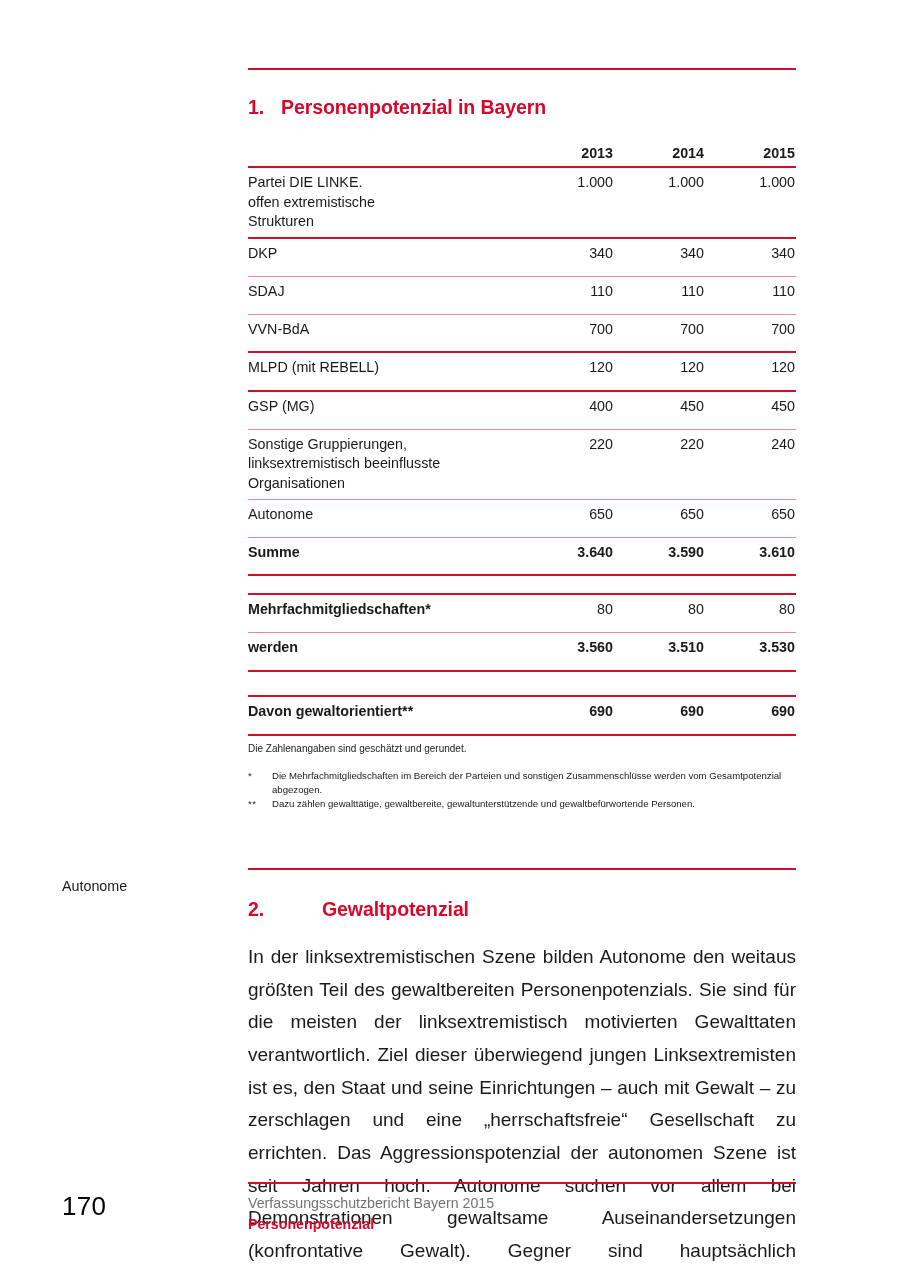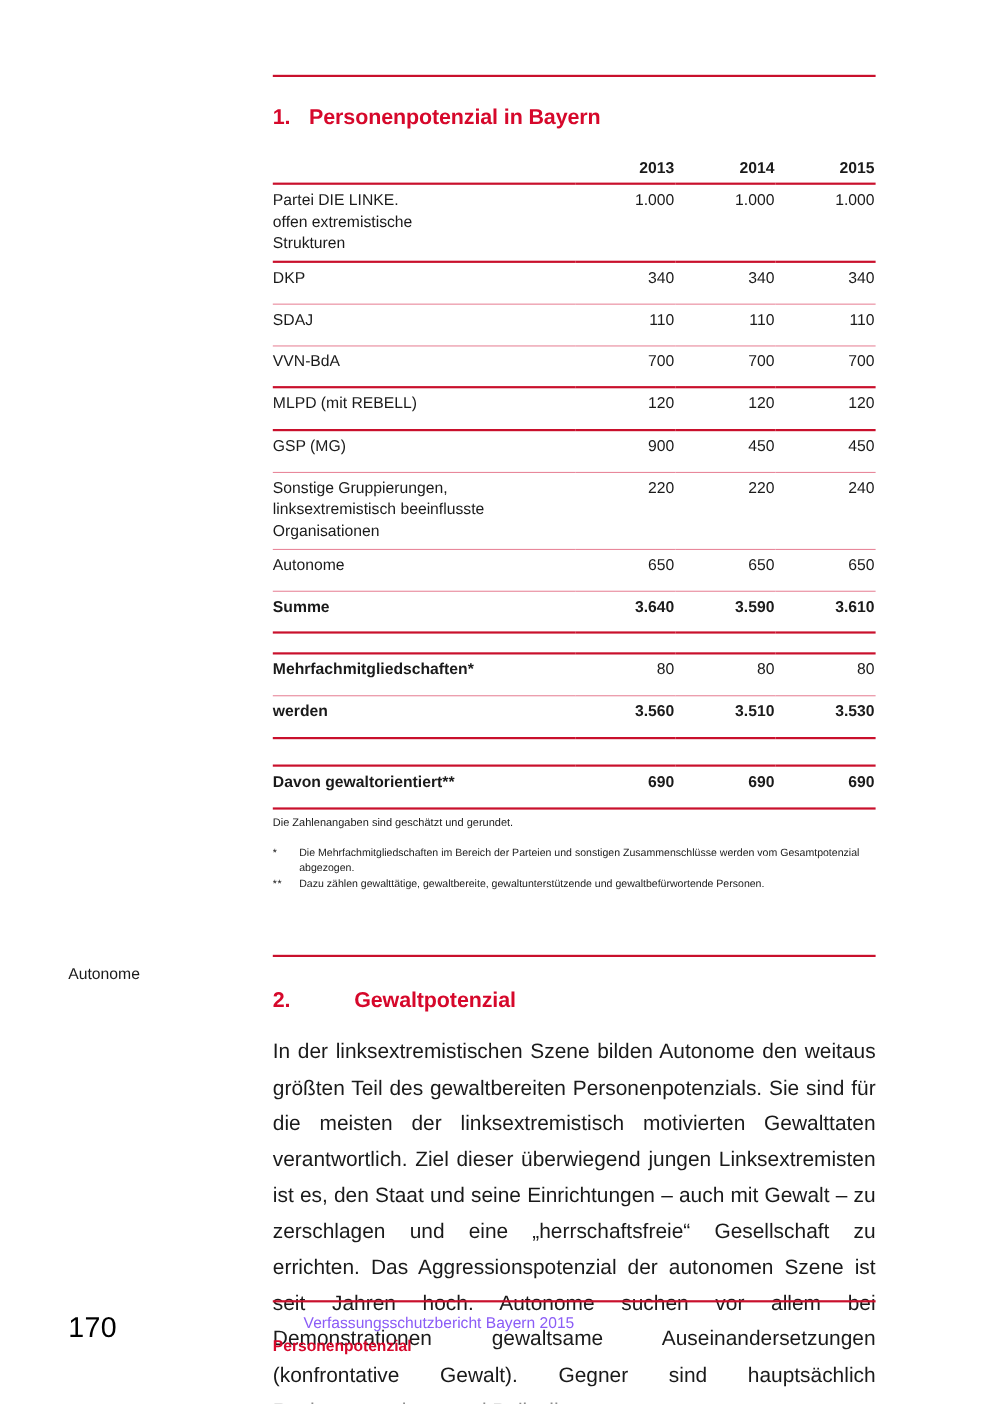--- a/index.html
+++ b/index.html
@@ -160,21 +160,21 @@
     width: 548px;
     border-top: 2px solid #C9102C;
   }
   .footer-text {
     position: absolute;
     left: 248px;
     top: 1193px;
     font-size: 14.2px;
     line-height: 1.45;
   }
-  .footer-text .line1 { color: #8b5cf6; margin-left: 28px; }
+  .footer-text .line1 { color: #737373; }
   .footer-text .line2 { color: #D6082B; font-weight: bold; }
   .page-number {
     position: absolute;
     left: 62px;
     top: 1191px;
     font-size: 26px;
     color: #000000;
     letter-spacing: 0.3px;
   }
 </style>
@@ -233,21 +233,21 @@
           <td class="n">700</td>
         </tr>
         <tr class="drow">
           <td class="lbl">MLPD (mit REBELL)</td>
           <td class="n">120</td>
           <td class="n">120</td>
           <td class="n">120</td>
         </tr>
         <tr class="drow">
           <td class="lbl">GSP (MG)</td>
-          <td class="n">900</td>
+          <td class="n">400</td>
           <td class="n">450</td>
           <td class="n">450</td>
         </tr>
         <tr class="lrow">
           <td class="lbl ml">Sonstige Gruppierungen,<br>linksextremistisch beeinflusste<br>Organisationen</td>
           <td class="n">220</td>
           <td class="n">220</td>
           <td class="n">240</td>
         </tr>
         <tr class="lrow">

